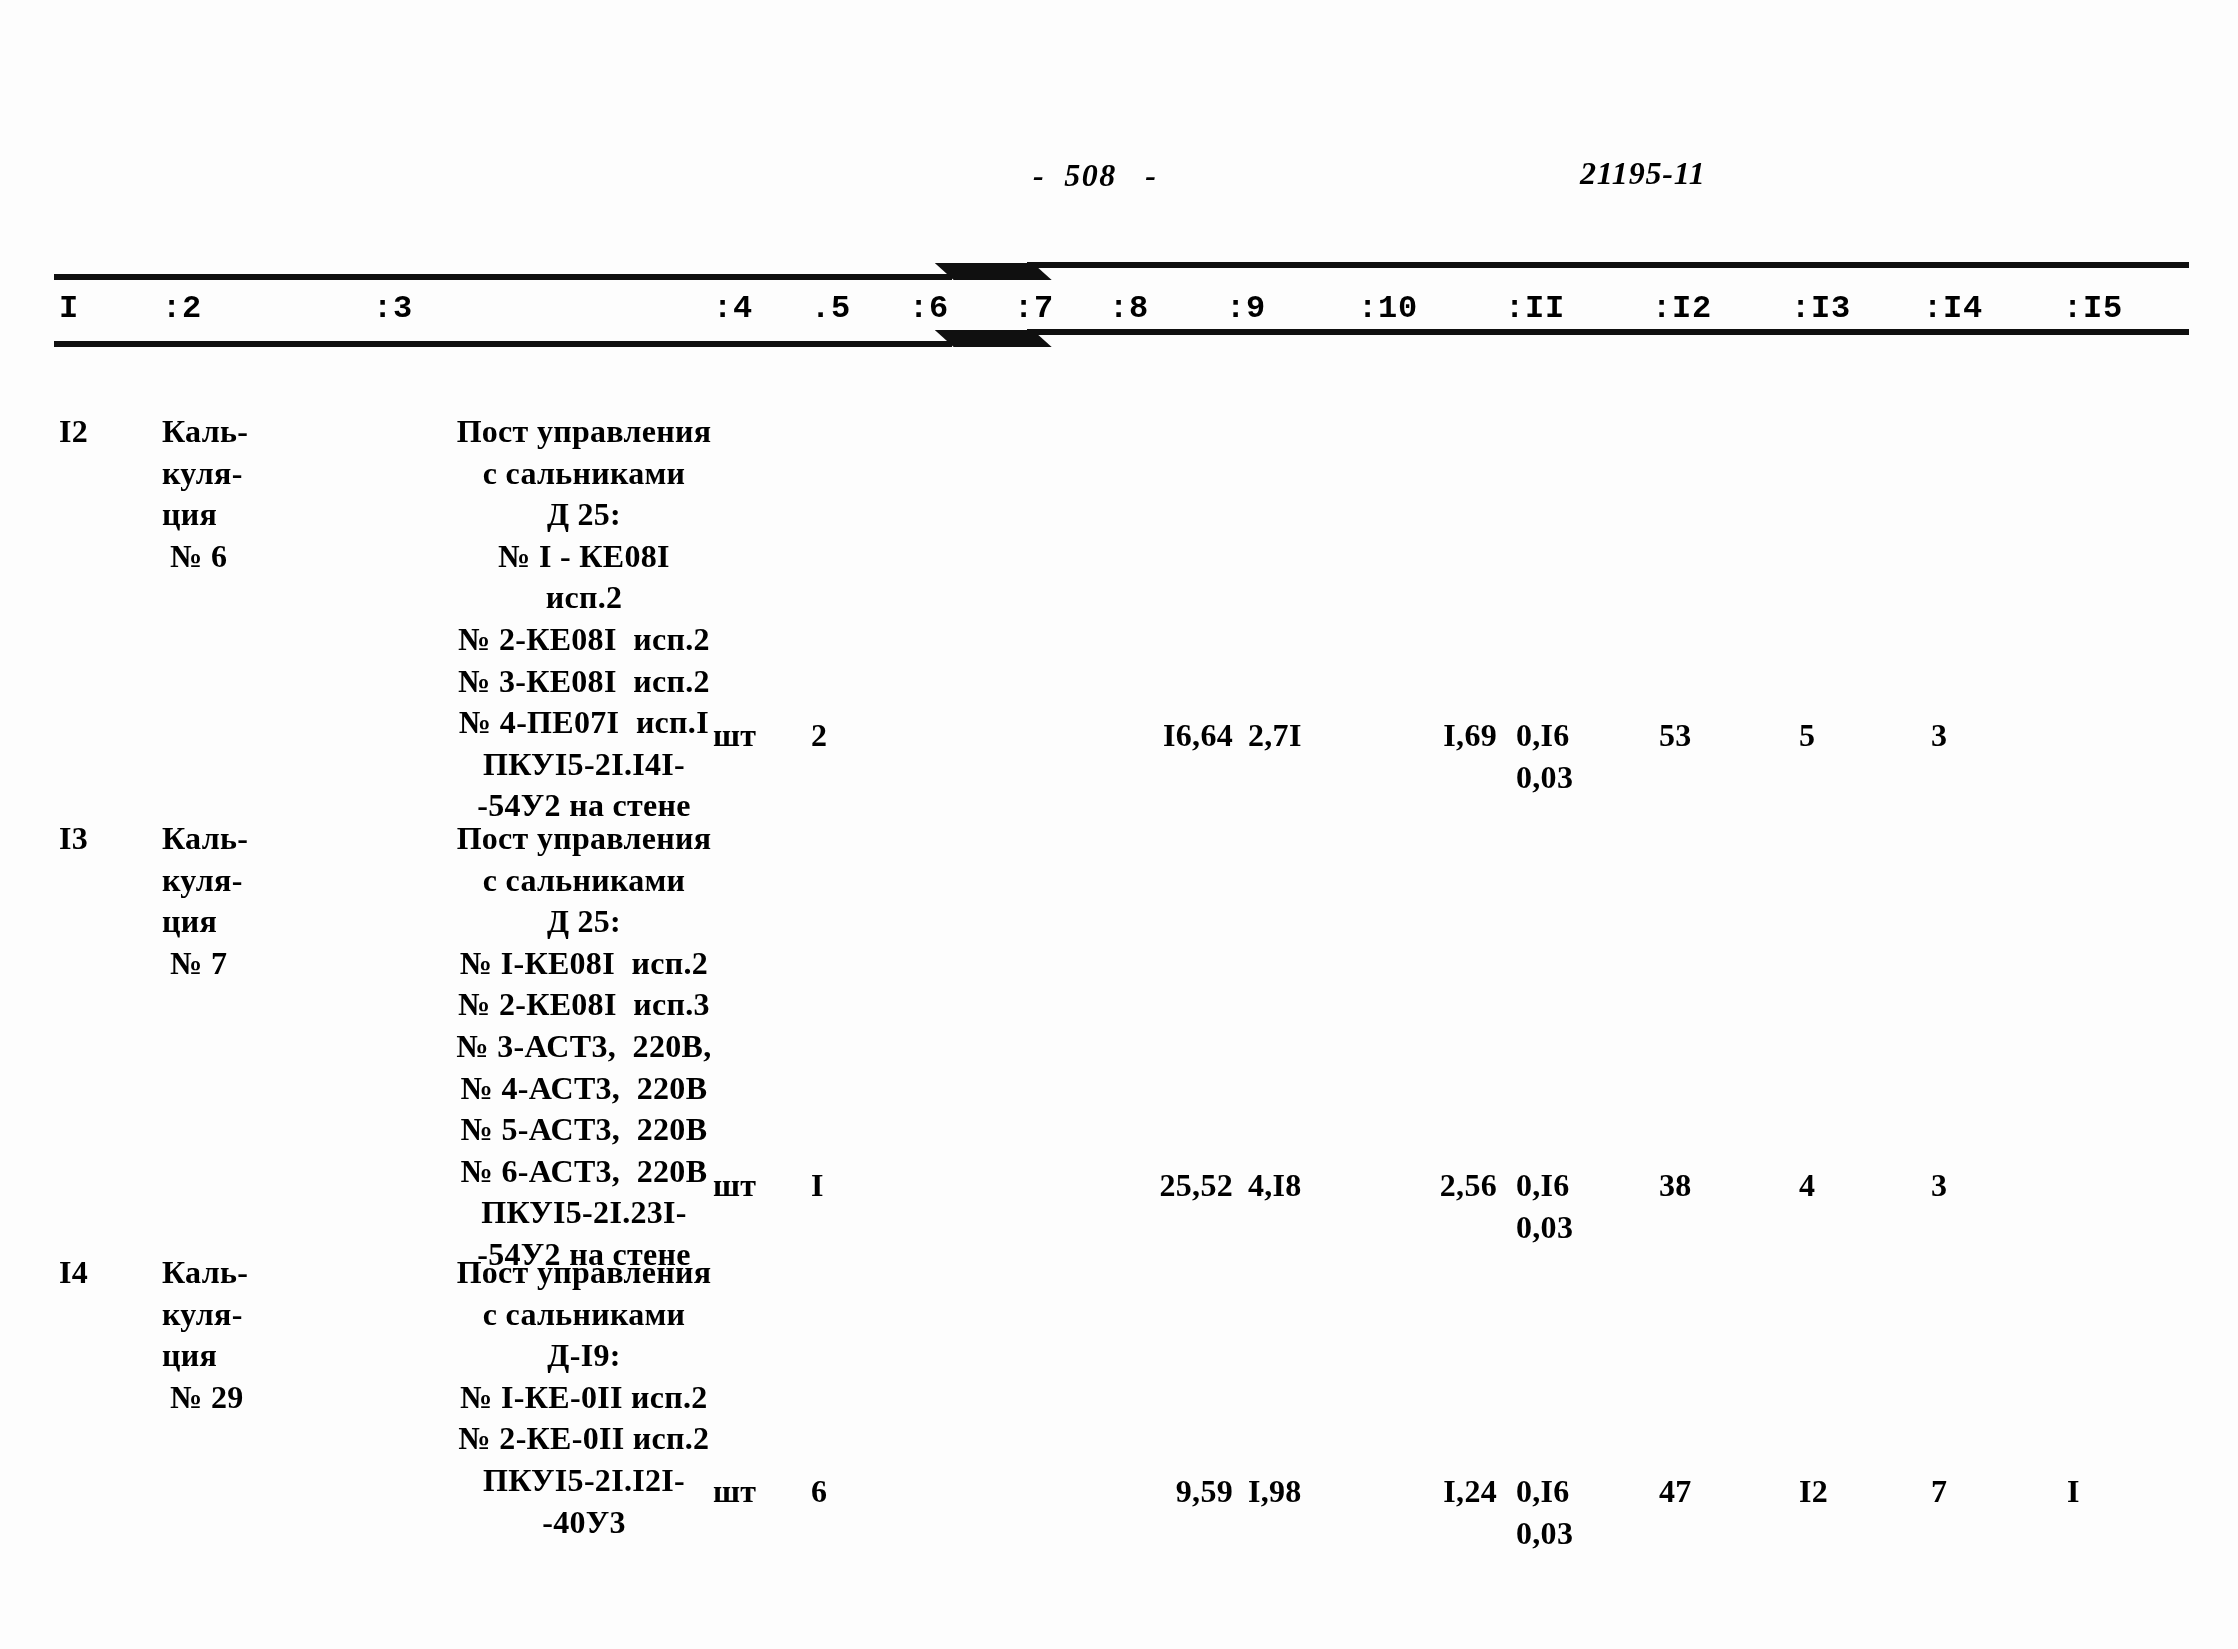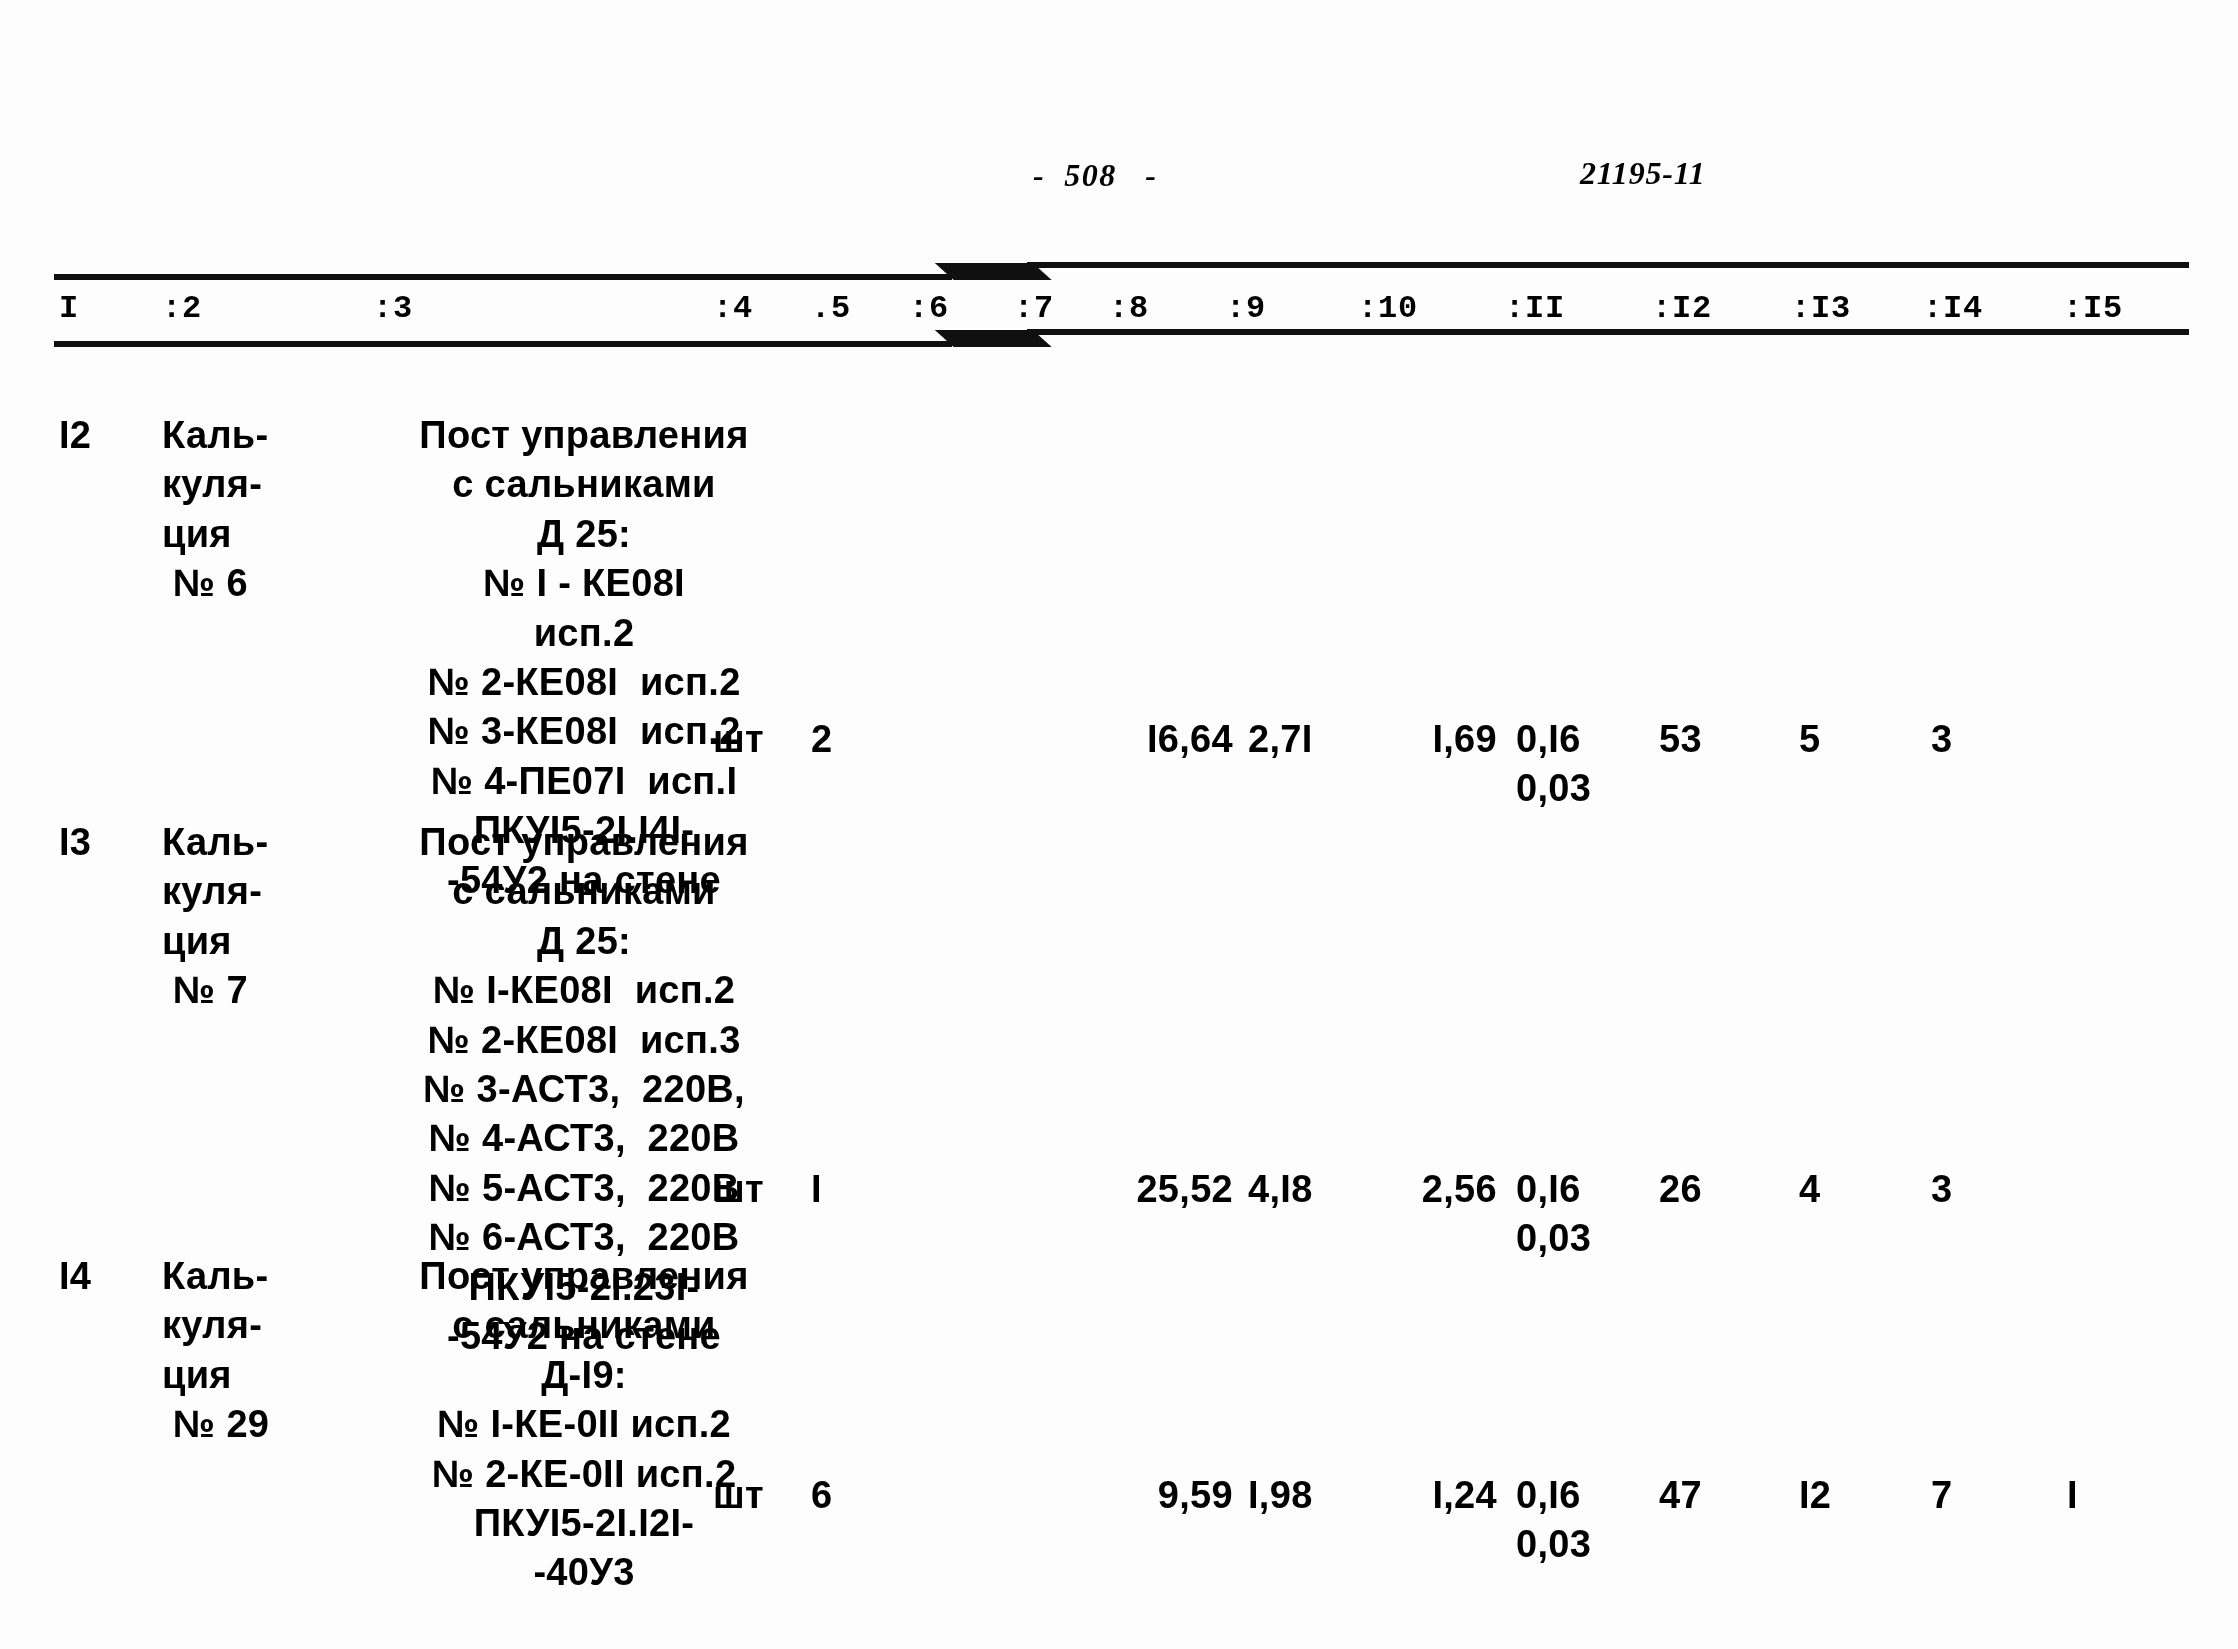--- a/index.html
+++ b/index.html
@@ -144,22 +144,22 @@
   }
 
   
   .row {
     position: absolute;
     left: 0;
     width: 2239px;
   }
   .cell {
     position: absolute;
-    font-family: Liberation Sans, sans-serif;
-    font-size: 38px;
+    font-family: Liberation Serif, serif;
+    font-size: 32px;
     font-weight: 700;
     line-height: 1.30;
     white-space: pre;
     letter-spacing: 0.3px;
   }
   .c-num    { left: 59px;  width: 91px; text-align: left; }
   .c-source { left: 162px; width: 226px; text-align: left; }
   .c-desc   { left: 373px; width: 422px; text-align: center; }
   .c-unit   { left: 713px; width: 91px; text-align: left; }
   .c-qty    { left: 811px; width: 83px; text-align: left; }
@@ -258,21 +258,21 @@
 № 6-АСТ3,  220В
 ПКУI5-2I.23I-
 -54У2 на стене</div>
     <div class="cell c-unit" style="top:347px;">шт</div>
     <div class="cell c-qty" style="top:347px;">I</div>
     <div class="cell c-v8" style="top:347px;">25,52</div>
     <div class="cell c-v9" style="top:347px;">4,I8</div>
     <div class="cell c-v10" style="top:347px;">2,56</div>
     <div class="cell c-v11" style="top:347px;">0,I6
 0,03</div>
-    <div class="cell c-v12" style="top:347px;">26</div>
+    <div class="cell c-v12" style="top:347px;">38</div>
     <div class="cell c-v13" style="top:347px;">4</div>
     <div class="cell c-v14" style="top:347px;">3</div>
     <div class="cell c-v15" style="top:347px;"></div>
   </div>
 
   <div class="row" style="top:1252px;">
     <div class="cell c-num">I4</div>
     <div class="cell c-source">Каль-
 куля-
 ция

